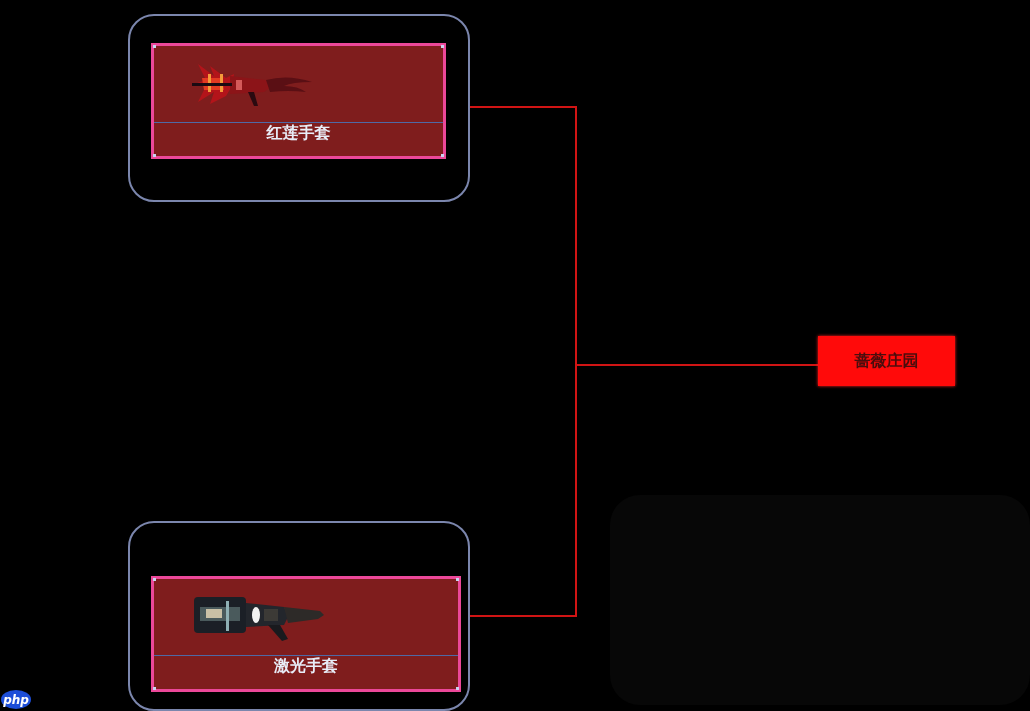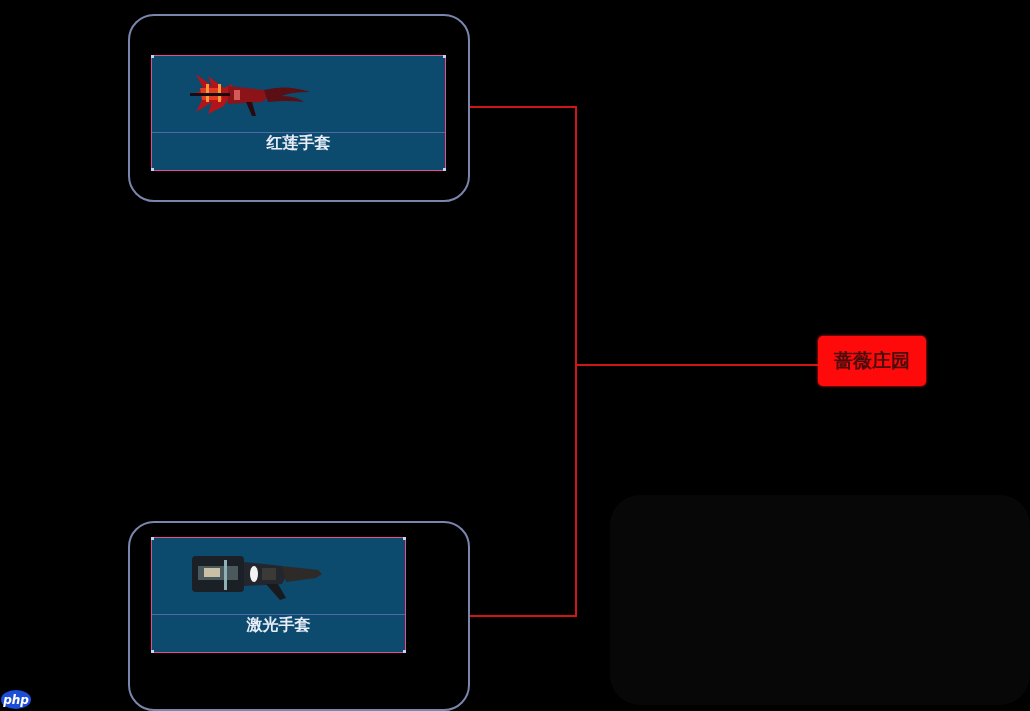--- a/index.html
+++ b/index.html
@@ -16,24 +16,23 @@
     }
     .node-frame {
       position: absolute;
       border: 2px solid #7b86ad;
       border-radius: 26px;
       box-sizing: border-box;
       background: #000000;
     }
     .node-card {
       position: absolute;
-      background: #0c4a6e;
-      border: 1px solid #ec4899;
+      background: #7f1d1d;
+      border: 3px solid #ec4899;
       box-sizing: border-box;
-      margin-top: 12px;
     }
     .node-card .divider {
       position: absolute;
       left: 0; right: 0;
       height: 1px;
       background: #4f69a6;
     }
     .corner-dot {
       position: absolute;
       width: 3px; height: 3px;
@@ -52,30 +51,30 @@
       position: absolute;
     }
     .connector {
       position: absolute;
       background: #d11414;
     }
     .target-box {
       position: absolute;
       left: 818px;
       top: 336px;
-      width: 108px;
+      width: 137px;
       height: 50px;
       background: #ff0a0a;
-      border-radius: 5px;
+      border-radius: 0;
       display: flex;
       align-items: center;
       justify-content: center;
       color: #4a0d0d;
       font-family: "DejaVu Serif", serif;
-      font-size: 19px;
+      font-size: 16px;
       font-weight: bold;
       box-shadow: 0 0 3px #ff2020;
     }
     .shadow-blob {
       position: absolute;
       background: #070707;
       border-radius: 30px;
     }
     .watermark {
       position: absolute;
@@ -116,21 +115,21 @@
     <polygon points="38,20 74,24 80,30 72,36 38,38" fill="#8c1418"></polygon>
     <rect x="44" y="24" width="6" height="10" fill="#d45a5a"></rect>
     <path d="M74,24 Q96,18 120,26 Q100,26 92,30 Q106,30 114,36 Q96,34 78,36 Z" fill="#5a0f14"></path>
     <polygon points="56,36 62,50 66,50 62,36" fill="#2a0a10"></polygon>
     <rect x="0" y="27" width="40" height="3" fill="#1a0a12"></rect>
   </svg>
   <div class="node-label" style="top:77px;">红莲手套</div>
 </div>
 
 <div class="node-frame" style="left:128px; top:521px; width:342px; height:190px; border-bottom-left-radius:26px; border-bottom-right-radius:26px;"></div>
-<div class="node-card" style="left:151px; top:525px; width:255px; height:116px;">
+<div class="node-card" style="left:151px; top:576px; width:310px; height:116px;">
   <div class="divider" style="top:76px;"></div>
   <div class="corner-dot" style="left:-1px; top:-1px;"></div>
   <div class="corner-dot" style="right:-1px; top:-1px;"></div>
   <div class="corner-dot" style="left:-1px; bottom:-1px;"></div>
   <div class="corner-dot" style="right:-1px; bottom:-1px;"></div>
   <svg class="item-icon" style="left:38px; top:12px;" width="135" height="55" viewBox="0 0 135 55">
 
     <rect x="2" y="6" width="52" height="36" rx="4" fill="#1b1f26"></rect>
     <rect x="8" y="16" width="40" height="14" fill="#4a5a5c"></rect>
     <rect x="14" y="18" width="16" height="9" fill="#c9c0a6"></rect>

